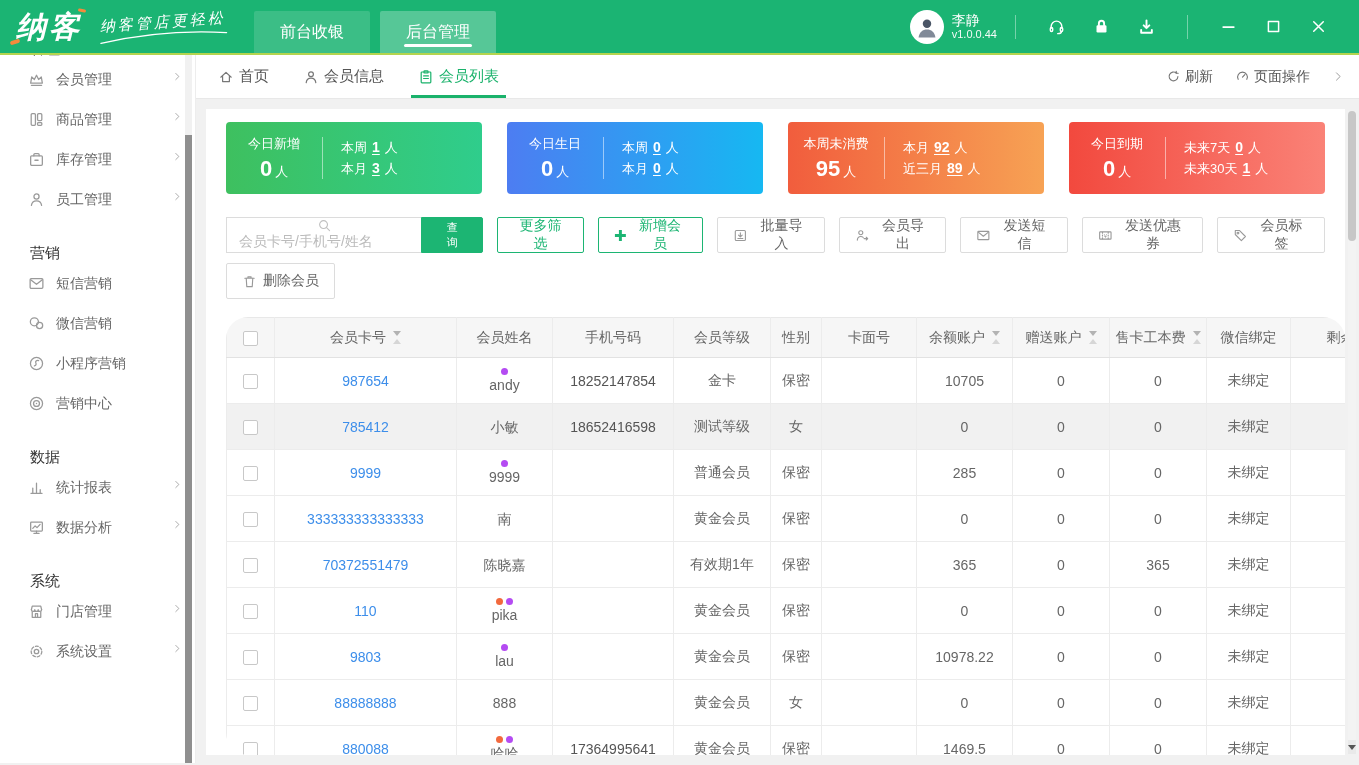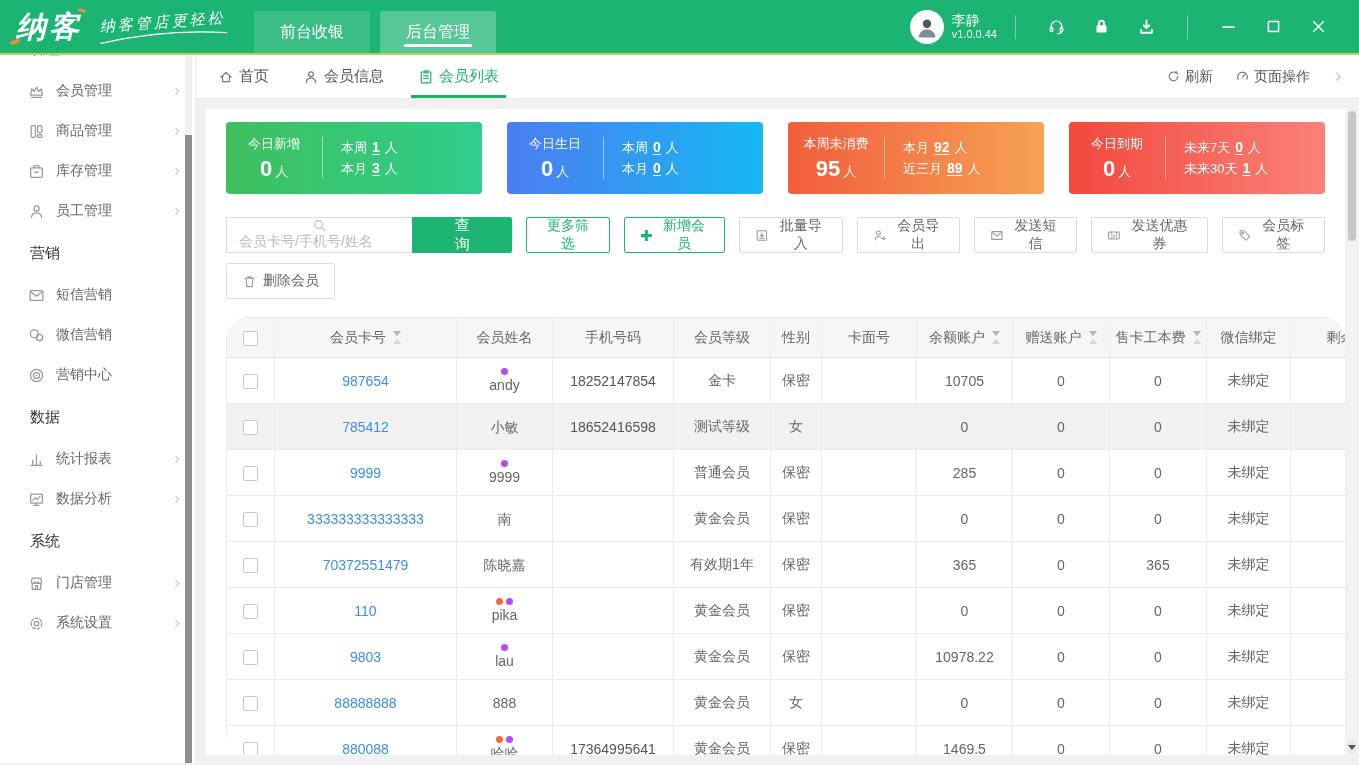--- a/index.html
+++ b/index.html
@@ -25,21 +25,21 @@
   .user-version { font-size:11px; opacity:.95; }
   .vdiv { width:1px; height:24px; background:rgba(255,255,255,.4); margin:0 18px; }
   .tb-icon { margin:0 13px; cursor:pointer; display:flex; align-items:center; }
   .win-ctl { margin:0 14px; cursor:pointer; display:flex; align-items:center; }
 
   
   .app-body { display:flex; height:708px; }
   .sidebar { width:196px; background:#fff; position:relative; overflow:hidden; border-right:1px solid #ededed; flex:none; }
   .sidebar-inner { margin-top:-28px; }
   .sec-h { height:44px; display:flex; align-items:center; padding-left:30px; font-size:15px; font-weight:normal; color:#333; }
-  .s-item { height:40px; display:flex; align-items:center; padding-left:28px; font-size:14px; color:#666; cursor:pointer; }
+  .s-item { height:40px; display:flex; padding-left:28px; font-size:14px; color:#666; cursor:pointer; }
   .s-item svg { color:#9a9a9a; }
   .s-label { margin-left:11px; }
   .s-arrow { margin-left:auto; margin-right:12px; color:#c5c5c5; display:flex; }
   .sidebar-sb { position:absolute; top:0; right:3px; width:7px; bottom:0; background:#f1f1f1; }
   .sidebar-sb .thumb { position:absolute; top:80px; bottom:0; left:0; right:0; background:#8f8f8f; }
 
   .main { flex:1; display:flex; flex-direction:column; min-width:0; }
   .ctabbar { height:44px; background:#fff; border-bottom:1px solid #e8e8e8; display:flex; align-items:center; padding-left:22px; flex:none; }
   .ctab { display:flex; align-items:center; gap:5px; margin-right:34px; font-size:15px; color:#555; height:100%; position:relative; cursor:pointer; }
   .ctab svg { color:#777; }
@@ -70,21 +70,21 @@
   .toolbar-row { display:flex; gap:14px; margin-top:0; flex:none; }
   .toolbar-row.first { margin-top:23px; }
   .toolbar-row.second { margin-top:10px; }
   .search-group { display:flex; }
   .search-box { width:198px; height:36px; border:1px solid #dcdcdc; border-right:none; display:flex; align-items:center; padding:0 9px; background:#fff;flex-direction:column; }
   .search-box svg { color:#c0c0c0; flex:none; }
   .search-box input { border:none; outline:none; width:100%; margin-left:6px; font-size:14px; color:#555; font-family:inherit; }
   .search-box input::placeholder { color:#bbb; }
   .btn { height:36px; display:inline-flex; align-items:center; gap:6px; padding:0 15px; font-size:14px; background:#fff; border:1px solid #dcdcdc; color:#666; cursor:pointer; font-family:inherit; border-radius:2px; }
   .btn svg { color:#999; }
-  .btn.green-solid { background:#1cb573; color:#fff; border:1px solid #1cb573; padding:0 35px; font-size:15px; border-radius:0 2px 2px 0; }
+  .btn.green-solid { background:#1cb573; color:#fff; border:1px solid #1cb573; padding:0 19px; font-size:11px; border-radius:0 2px 2px 0; }
   .btn.outline-green { border:1px solid #1cb573; color:#1cb573; }
   .btn .plus { font-weight:bold; font-size:15px; line-height:1; }
 
   
   .table-wrap { flex:1; overflow:hidden; margin:18px -20px 0 0;border-radius:22px; }
   table { border-collapse:collapse; table-layout:fixed; width:1164px; }
   th, td { border-right:1px solid #ececec; border-bottom:1px solid #ececec; text-align:center; font-size:14px; font-weight:normal; color:#666; overflow:hidden; white-space:nowrap; }
   th { height:40px; background:#f6f6f6; border-top:1px solid #e8e8e8; border-bottom:1px solid #e2e2e2; }
   th:first-child, td:first-child { border-left:1px solid #ececec; }
   td { height:46px; background:#fff; }
@@ -245,20 +245,27 @@
             <path d="M2.8 4.6L8 8.8l5.2-4.2"></path>
           </svg>
           <span class="s-label">短信营销</span>
         </div>
         <div class="s-item">
           <svg viewBox="0 0 16 16" width="17" height="17" fill="none" stroke="currentColor" stroke-width="1.2" stroke-linecap="round" stroke-linejoin="round">
             <circle cx="6" cy="6.4" r="3.8"></circle>
             <circle cx="10.9" cy="9.9" r="2.9"></circle>
           </svg>
           <span class="s-label">微信营销</span>
+        </div>
+        <div class="s-item">
+          <svg viewBox="0 0 16 16" width="17" height="17" fill="none" stroke="currentColor" stroke-width="1.2" stroke-linecap="round" stroke-linejoin="round">
+            <circle cx="8" cy="8" r="5.7"></circle>
+            <path d="M10 5.3c-2-.7-3.4.8-2.6 2.2.7 1.3-.2 2.5-1.4 2.7"></path>
+          </svg>
+          <span class="s-label">小程序营销</span>
         </div>
         <div class="s-item">
           <svg viewBox="0 0 16 16" width="17" height="17" fill="none" stroke="currentColor" stroke-width="1.2" stroke-linecap="round" stroke-linejoin="round">
             <circle cx="8" cy="8" r="5.7"></circle>
             <circle cx="8" cy="8" r="2.8"></circle>
             <circle cx="8" cy="8" r="0.7" fill="currentColor" stroke="none"></circle>
           </svg>
           <span class="s-label">营销中心</span>
         </div>
         <div class="sec-h">数据</div>

